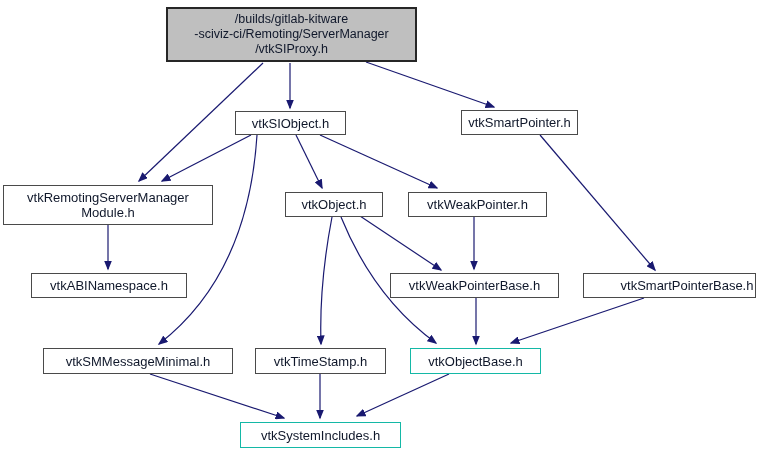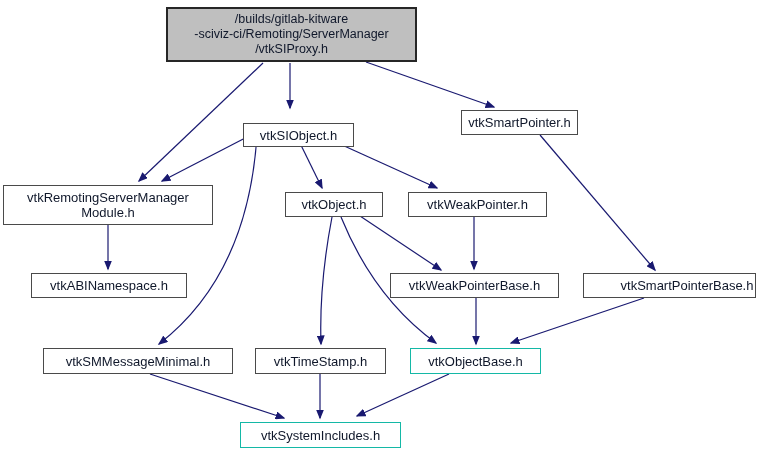--- a/index.html
+++ b/index.html
@@ -25,21 +25,21 @@
   }
   .node.root{
     background:#bfbfbf;
     border:2px solid #262626;
     cursor:default;
     font-size:12.5px;line-height:15px;
   }
   .node.truncated{border:1px solid #14b8a6;}
   
   #n-root            {left:166px;top:7px;  width:251px;height:55px;}
-  #n-siobject        {left:243px;top:111px;width:111px;height:24px;margin-top:12px;}
+  #n-siobject        {left:235px;top:111px;width:111px;height:24px;}
   #n-smartpointer    {left:461px;top:110px;width:117px;height:25px;}
   #n-module          {left:3px;  top:185px;width:210px;height:40px;}
   #n-object          {left:285px;top:192px;width:98px; height:25px;}
   #n-weakpointer     {left:408px;top:192px;width:139px;height:25px;}
   #n-abinamespace    {left:31px; top:273px;width:156px;height:25px;}
   #n-weakpointerbase {left:390px;top:273px;width:169px;height:25px;}
   #n-smartpointerbase{left:583px;top:273px;width:173px;height:25px;padding-left:35px;}
   #n-smmessage       {left:43px; top:348px;width:190px;height:26px;}
   #n-timestamp       {left:255px;top:348px;width:131px;height:26px;}
   #n-objectbase      {left:410px;top:348px;width:131px;height:26px;}

